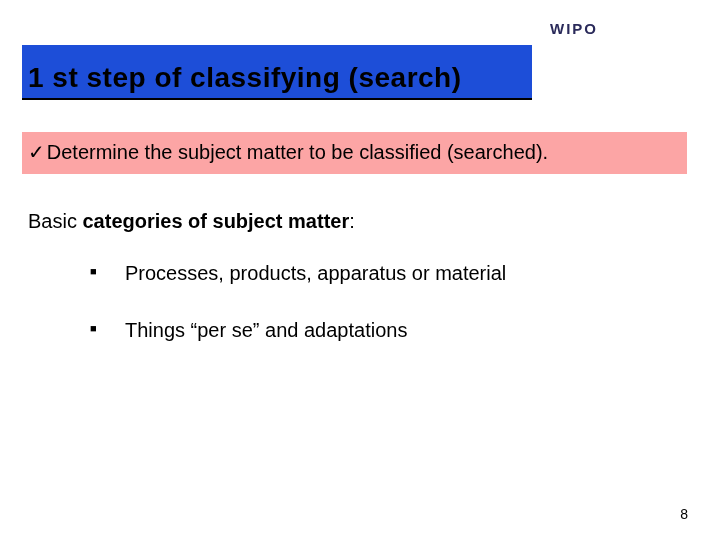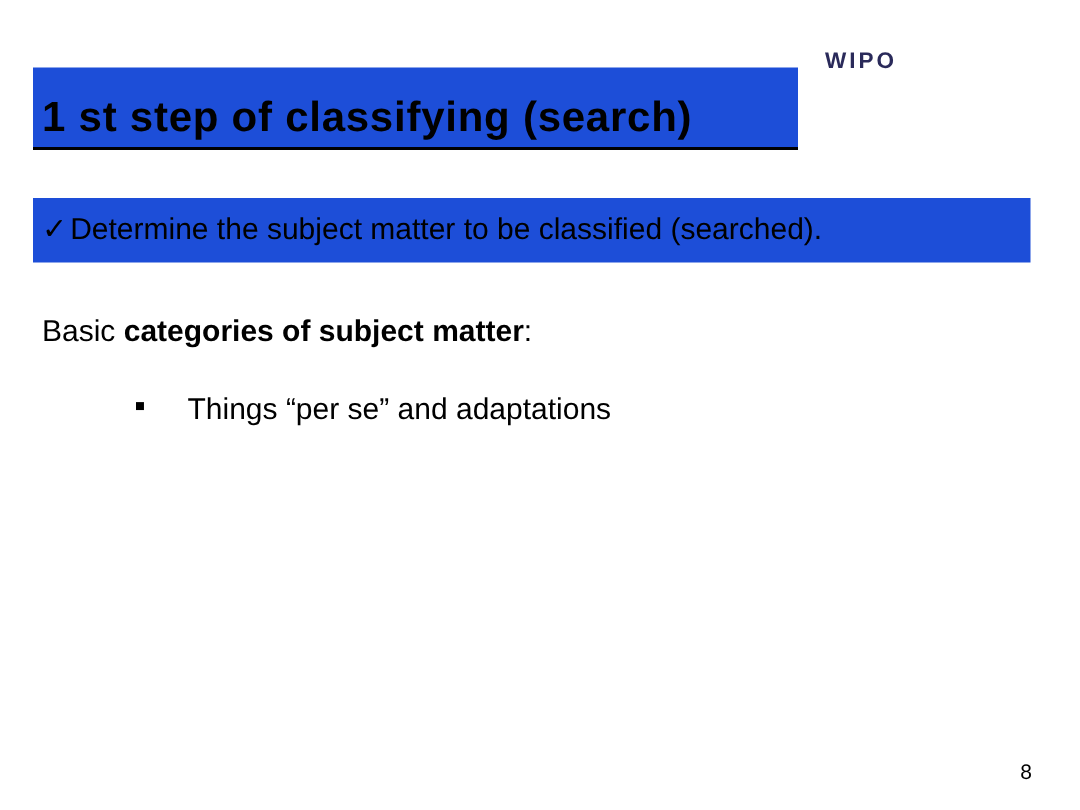--- a/index.html
+++ b/index.html
@@ -41,21 +41,21 @@
   .title-text {
     font-size: 28px;
     font-weight: bold;
     letter-spacing: 0.5px;
     padding: 0 0 6px 6px;
   }
   
   .logo {
     position: absolute;
     right: 30px;
-    top: 32px;
+    top: 20px;
     text-align: left;
     width: 140px;
     margin-left: 12px;
   }
   .logo-main {
     font-size: 15px;
     font-weight: bold;
     letter-spacing: 2px;
     color: #2a2a5a;
   }
@@ -65,21 +65,21 @@
     color: #9a9ab0;
     line-height: 1.35;
     margin-top: 2px;
   }
   
   .highlight-line {
     position: absolute;
     left: 22px;
     top: 132px;
     width: 665px;
-    background: #1d4ed8;
+    background: #fca5a5;
     padding: 8px 6px 10px 6px;
     box-sizing: border-box;
     font-size: 20px;
   }
   .checkmark {
     display: inline-block;
     margin-right: 2px;
     font-weight: normal;
   }
   
@@ -138,18 +138,19 @@
 
   <div class="highlight-line">
     <span class="checkmark">✓</span><span>Determine the subject matter to be classified (searched).</span>
   </div>
 
   <div class="body-line">
     <span>Basic </span><span class="bold">categories of subject matter</span><span>:</span>
   </div>
 
   <div class="bullets">
+    <div class="bullet-item">Processes, products, apparatus or material</div>
     <div class="bullet-item">Things “per se” and adaptations</div>
   </div>
 
   <div class="page-num">8</div>
 
 </div>
 
 </body></html>

